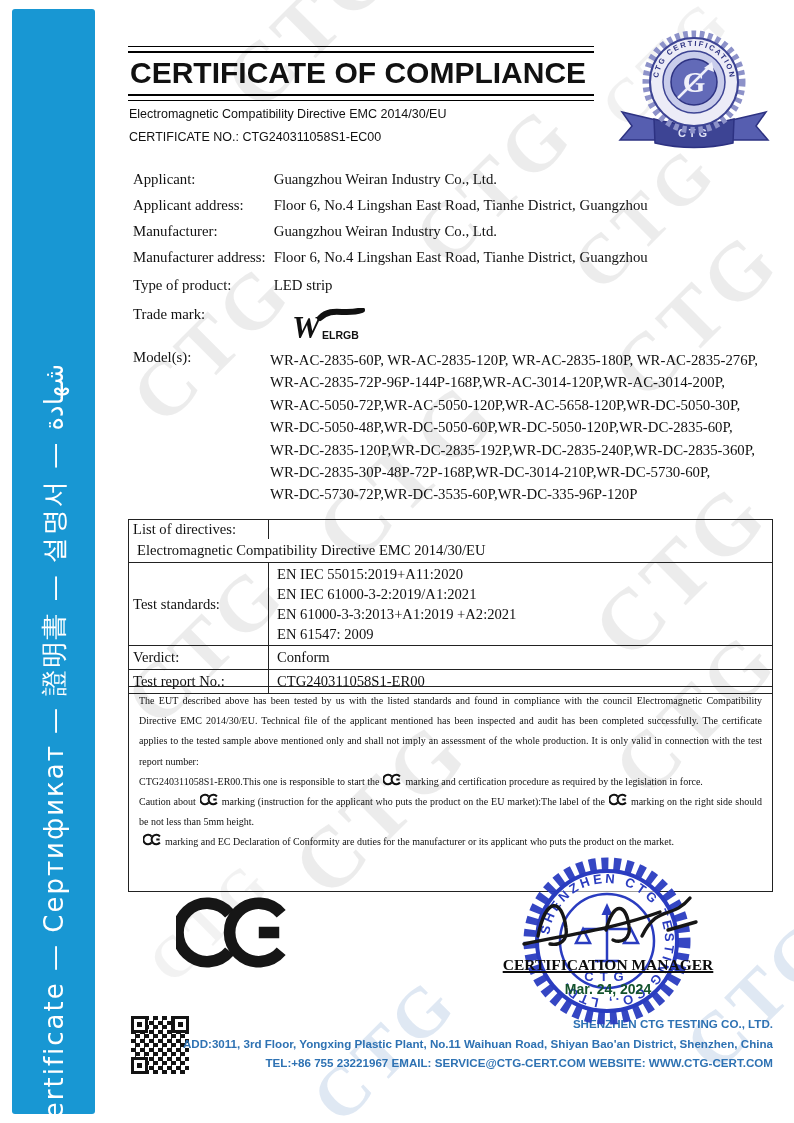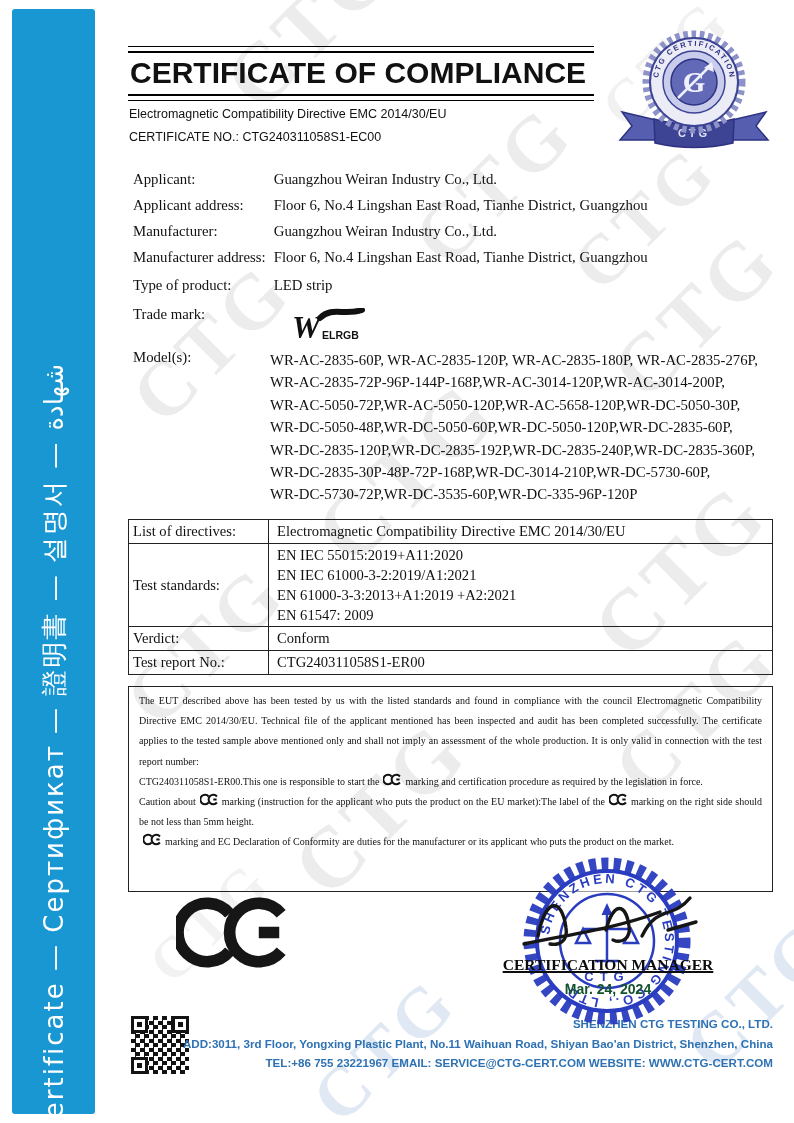--- a/index.html
+++ b/index.html
@@ -32,21 +32,21 @@
   
   .info-row { position:absolute; left:133px; font-size:14.8px; white-space:nowrap; z-index:3; }
   .info-label { display:inline-block; width:137px; }
   .models-label { position:absolute; left:133px; top:349px; font-size:14.8px; z-index:3; }
   .models { position:absolute; left:270px; top:349px; width:505px; font-size:14.8px; line-height:22.4px; z-index:3; }
   .tm-logo { position:absolute; left:292px; top:308px; z-index:3; }
 
   
   .ctable { position:absolute; left:128px; top:519px; width:645px; border:1px solid #222; z-index:3; font-size:14.6px; }
   .crow { display:flex; align-items:stretch; border-top:1px solid #222; }
-  .crow:first-child { border-top:none; }
+  .crow:first-child { border-top:none;flex-direction:column; }
   .clabel { width:140px; border-right:1px solid #222; padding:1px 4px; display:flex; align-items:center; }
   .cval { flex:1; padding:1px 8px; }
   .cval .line { line-height:20px; }
   .cval.single { line-height:21px; }
 
   
   .statement { position:absolute; left:128px; top:686px; width:645px; height:206px; border:1px solid #222;
                border-top:1px solid #222; padding:4px 10px 0 10px; font-size:10px; line-height:20.2px;
                text-align:justify; z-index:3; }
   .statement p { margin:0; }

